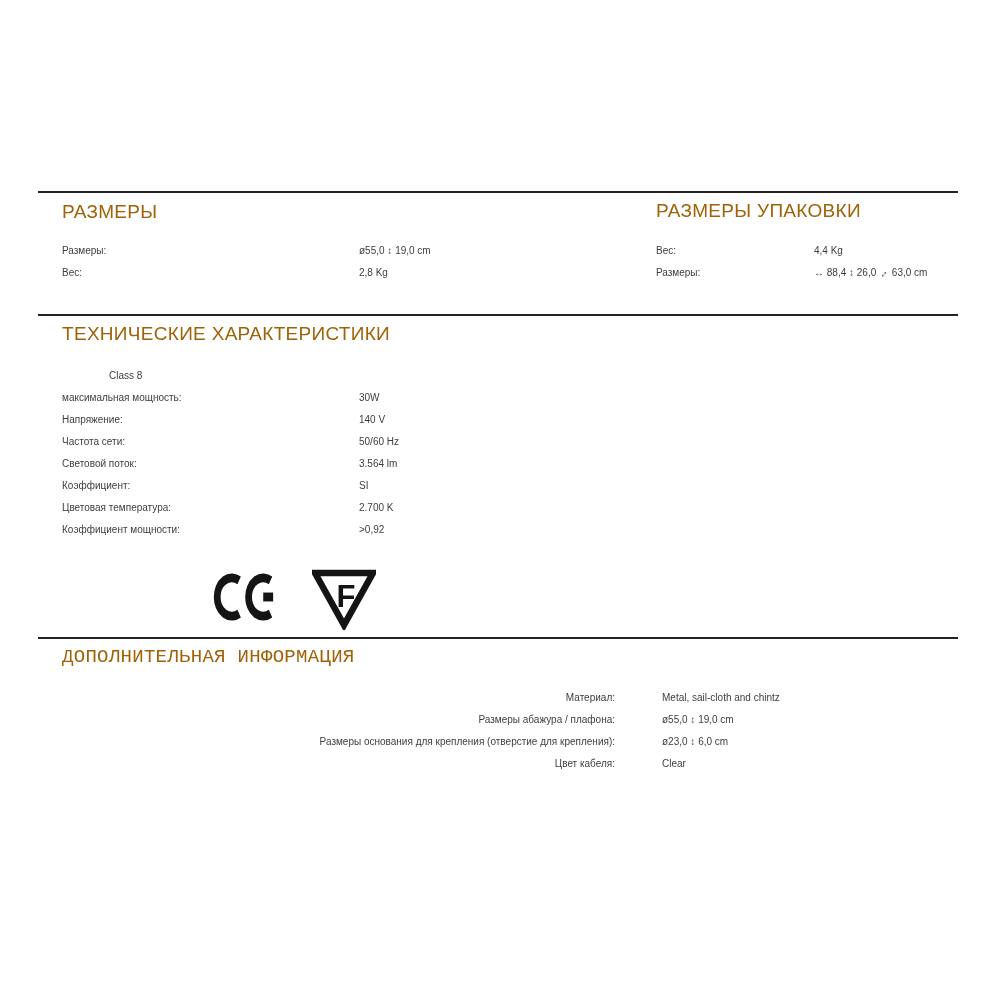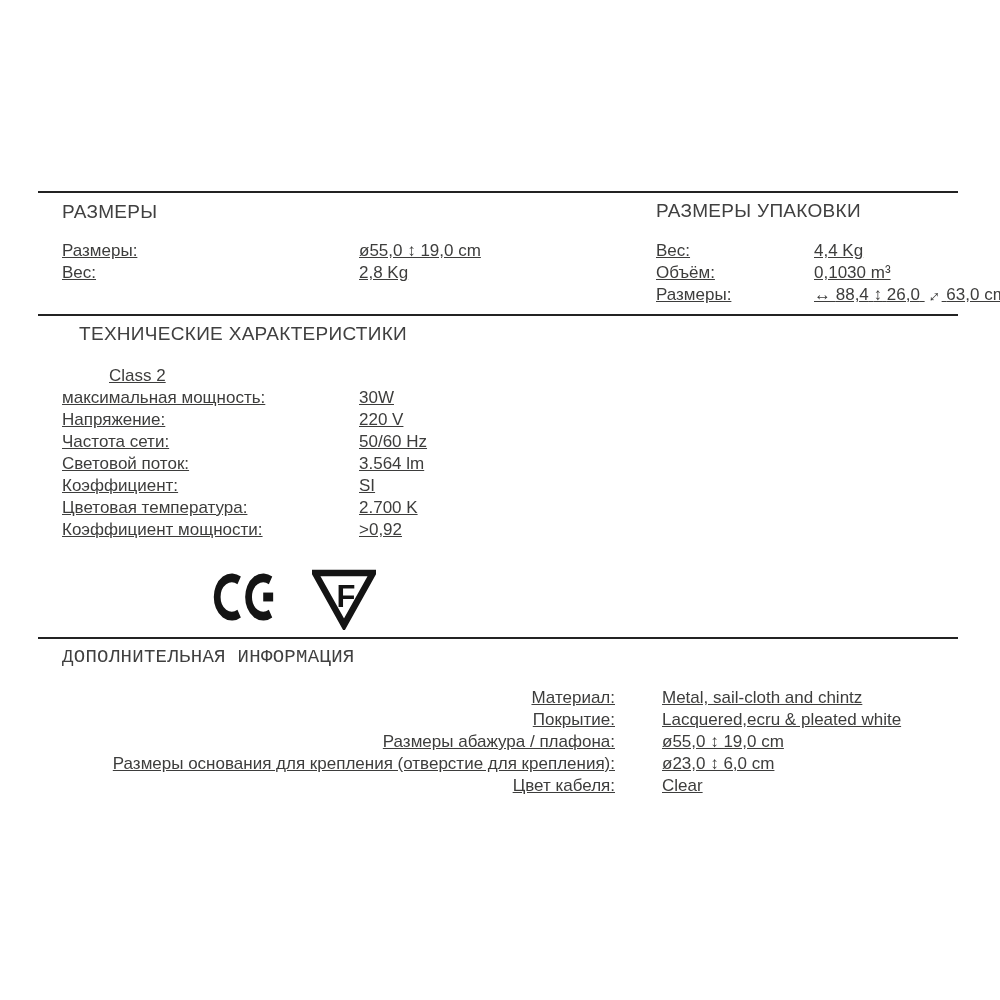--- a/index.html
+++ b/index.html
@@ -6,27 +6,27 @@
   .sheet{
     position:relative;width:1000px;height:1000px;background:#ffffff;
     font-family:"Liberation Sans",sans-serif;color:#3d3d3c;overflow:hidden;
   }
   .rule{position:absolute;left:38px;width:920px;height:2px;background:#232323;}
   .rule-top{top:191px;}
   .rule-mid{top:314px;}
   .rule-bottom{top:637px;}
   .sec-title{
     position:absolute;margin:0;font-size:19px;font-weight:400;
-    color:#404040;letter-spacing:.3px;line-height:24px;white-space:nowrap;
+    color:#a16207;letter-spacing:.3px;line-height:24px;white-space:nowrap;
   }
   .title-dims{left:62px;top:200px;}
   .title-pack{left:656px;top:199px;}
-  .title-tech{left:79px;top:322px;}
+  .title-tech{left:62px;top:322px;}
   .title-add{left:62px;top:645px;font-family:Liberation Mono, monospace;}
-  .rows{position:absolute;font-size:17px;line-height:22px;text-decoration:underline;}
+  .rows{position:absolute;font-size:10px;line-height:22px;}
   .rows-dims{left:62px;top:240px;width:580px;}
   .rows-pack{left:656px;top:240px;width:330px;}
   .rows-tech{left:62px;top:365px;width:560px;}
   .rows-add{left:62px;top:687px;width:910px;text-align:right;}
   .row{display:flex;align-items:baseline;}
   .lbl{flex:none;white-space:nowrap;}
   .rows-dims .lbl,.rows-tech .lbl{width:250px;}
   .rows-pack .lbl{width:111px;}
   .rows-add .lbl{width:553px;}
   .val{white-space:nowrap;margin-left:47px;}
@@ -56,48 +56,44 @@
     </div>
   </div>
 
   <h2 class="sec-title title-pack">РАЗМЕРЫ УПАКОВКИ</h2>
   <div class="rows rows-pack">
     <div class="row">
       <span class="lbl">Вес:</span>
       <span class="val">4,4 Kg</span>
     </div>
     <div class="row">
-      <span class="lbl">Объём:</span>
-      <span class="val">0,1030 m³</span>
-    </div>
-    <div class="row">
       <span class="lbl">Размеры:</span>
       <span class="val">
         <span>↔</span>
         <span>88,4</span>
         <span>↕</span>
         <span>26,0</span>
         <span class="diag">↔</span>
         <span>63,0 cm</span>
       </span>
     </div>
   </div>
 
   <h2 class="sec-title title-tech">ТЕХНИЧЕСКИЕ ХАРАКТЕРИСТИКИ</h2>
   <div class="rows rows-tech">
     <div class="row">
-      <span class="val">Class 2</span>
+      <span class="val">Class 8</span>
     </div>
     <div class="row">
       <span class="lbl">максимальная мощность:</span>
       <span class="val">30W</span>
     </div>
     <div class="row">
       <span class="lbl">Напряжение:</span>
-      <span class="val">220 V</span>
+      <span class="val">140 V</span>
     </div>
     <div class="row">
       <span class="lbl">Частота сети:</span>
       <span class="val">50/60 Hz</span>
     </div>
     <div class="row">
       <span class="lbl">Световой поток:</span>
       <span class="val">3.564 lm</span>
     </div>
     <div class="row">
@@ -126,24 +122,20 @@
     </svg>
   </div>
 
   <h2 class="sec-title title-add">ДОПОЛНИТЕЛЬНАЯ ИНФОРМАЦИЯ</h2>
   <div class="rows rows-add">
     <div class="row">
       <span class="lbl">Материал:</span>
       <span class="val">Metal, sail-cloth and chintz</span>
     </div>
     <div class="row">
-      <span class="lbl">Покрытие:</span>
-      <span class="val">Lacquered,ecru &amp; pleated white</span>
-    </div>
-    <div class="row">
       <span class="lbl">Размеры абажура / плафона:</span>
       <span class="val">ø55,0 ↕ 19,0 cm</span>
     </div>
     <div class="row">
       <span class="lbl">Размеры основания для крепления (отверстие для крепления):</span>
       <span class="val">ø23,0 ↕ 6,0 cm</span>
     </div>
     <div class="row">
       <span class="lbl">Цвет кабеля:</span>
       <span class="val">Clear</span>

